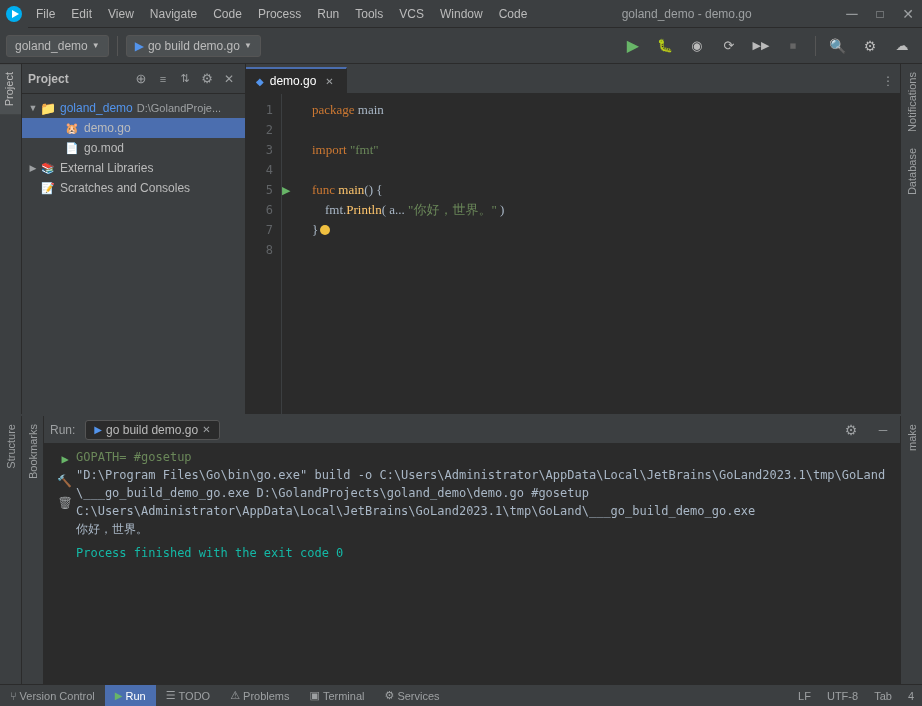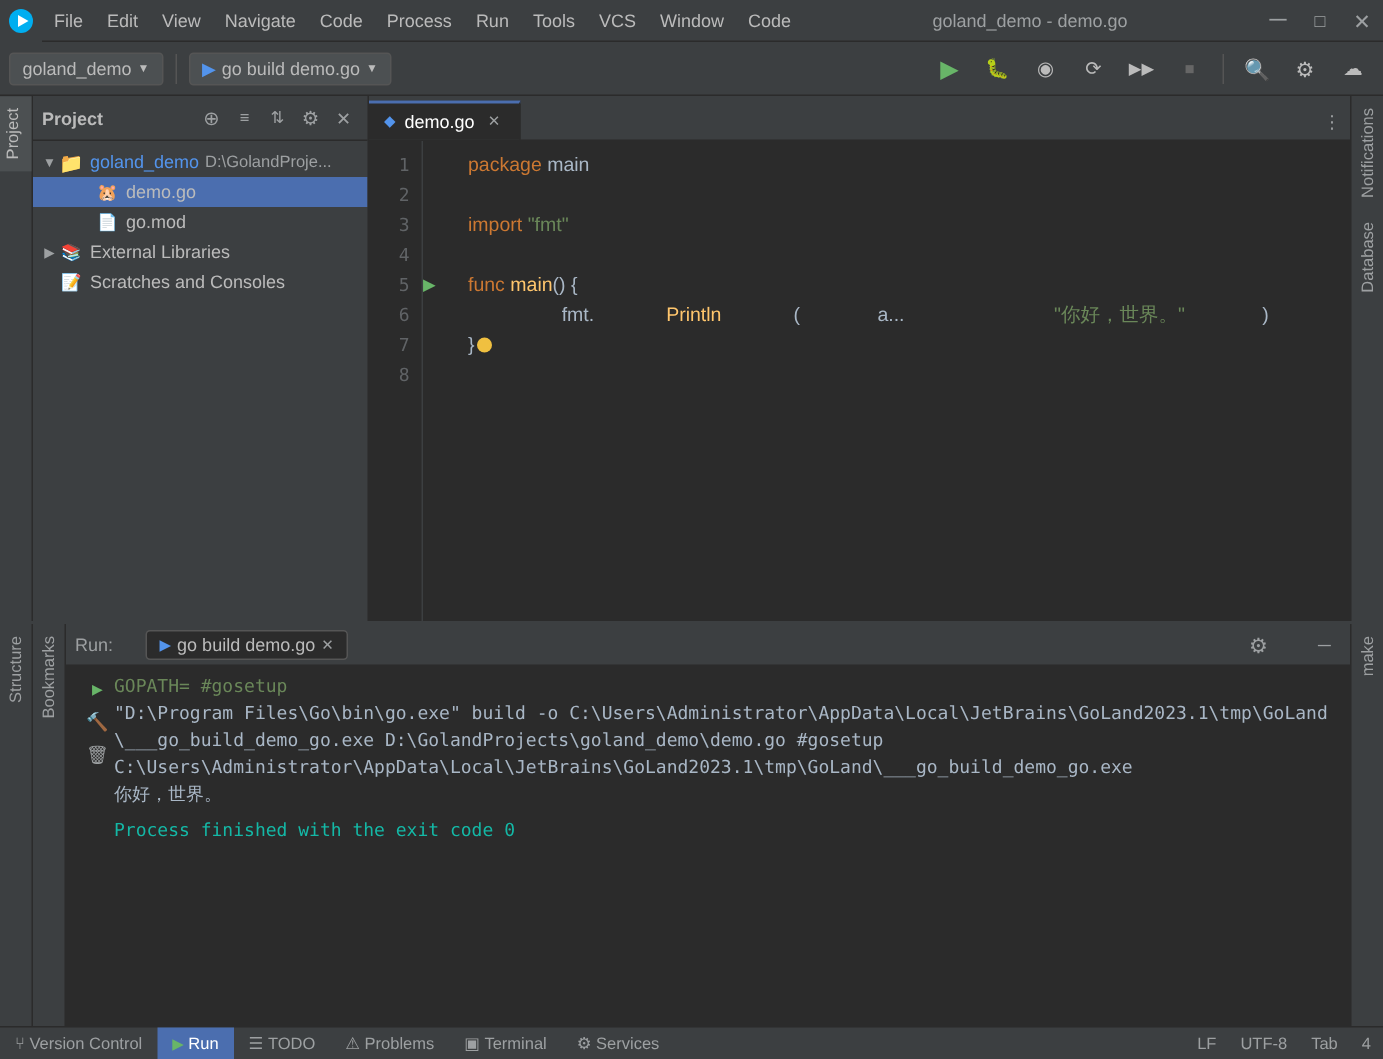--- a/index.html
+++ b/index.html
@@ -136,39 +136,39 @@
         <div style="height:20px;"></div>
         <div style="height:20px;"></div>
         <div style="height:20px;"></div>
         <div style="height:20px;"></div>
         <div style="height:20px;color:#68b568;display:flex;align-items:center;cursor:pointer;">▶</div>
         <div style="height:20px;"></div>
         <div style="height:20px;"></div>
         <div style="height:20px;"></div>
       </div>
 
-      <div style="flex:1;padding:6px 0 6px 12px;font-family:Liberation Sans, sans-serif;font-size:13px;line-height:20px;overflow:auto;">
+      <div style="flex:1;padding:6px 0 6px 12px;font-family:Liberation Serif, serif;font-size:13px;line-height:20px;overflow:auto;">
 
         <div style="height:20px;white-space:pre;display:flex;align-items:center;">
           <span style="color:#cc7832;">package</span><span style="color:#a9b7c6;"> main</span>
         </div>
 
         <div style="height:20px;"></div>
 
         <div style="height:20px;white-space:pre;display:flex;align-items:center;">
           <span style="color:#cc7832;">import</span><span style="color:#a9b7c6;"> </span><span style="color:#6a8759;">"fmt"</span>
         </div>
 
         <div style="height:20px;"></div>
 
         <div style="height:20px;white-space:pre;display:flex;align-items:center;">
           <span style="color:#cc7832;">func</span><span style="color:#a9b7c6;"> </span><span style="color:#ffc66d;">main</span><span style="color:#a9b7c6;">() {</span>
         </div>
 
-        <div style="height:20px;white-space:pre;display:flex;align-items:flex-end;gap:48px;">
+        <div style="height:20px;white-space:pre;display:flex;align-items:flex-end;">
           <span style="color:#a9b7c6;">    </span><span style="color:#a9b7c6;">fmt.</span><span style="color:#ffc66d;">Println</span><span style="color:#a9b7c6;">(</span><span style="color:#a9b7c6;"> a...</span><span style="color:#a9b7c6;"> </span><span style="color:#6a8759;">"你好，世界。"</span><span style="color:#a9b7c6;"> )</span>
         </div>
 
         <div style="height:20px;white-space:pre;display:flex;align-items:center;">
           <span style="color:#a9b7c6;">}</span><span style="display:inline-block;width:10px;height:10px;background:#f0c040;border-radius:50%;margin-left:2px;vertical-align:middle;"></span>
         </div>
 
         <div style="height:20px;"></div>
       </div>
     </div>
@@ -189,21 +189,21 @@
     <div style="width:22px;background:#3c3f41;border-right:1px solid #2b2b2b;display:flex;flex-direction:column;align-items:center;">
       <div style="writing-mode:vertical-rl;font-size:11px;color:#9da0a2;cursor:pointer;padding:8px 3px;transform:rotate(180deg);">Structure</div>
     </div>
 
     <div style="width:22px;background:#3c3f41;border-right:1px solid #2b2b2b;display:flex;flex-direction:column;align-items:center;">
       <div style="writing-mode:vertical-rl;font-size:11px;color:#9da0a2;cursor:pointer;padding:8px 3px;transform:rotate(180deg);">Bookmarks</div>
     </div>
 
     <div style="flex:1;display:flex;flex-direction:column;overflow:hidden;">
 
-      <div style="height:28px;background:#3c3f41;display:flex;align-items:center;padding:0 6px;gap:22px;border-bottom:1px solid #2b2b2b;">
+      <div style="height:28px;background:#3c3f41;display:flex;align-items:center;padding:0 6px;gap:10px;border-bottom:1px solid #2b2b2b;">
         <span style="color:#9da0a2;font-size:12px;">Run:</span>
         <div style="display:flex;align-items:center;gap:4px;padding:2px 8px;background:#2b2b2b;border:1px solid #555;border-radius:3px;font-size:12px;color:#bbbbbb;cursor:pointer;">
           <span style="color:#5394ec;font-size:10px;">▶</span>
           <span>go build demo.go</span>
           <span style="font-size:10px;color:#9da0a2;cursor:pointer;">✕</span>
         </div>
         <div style="flex:1;"></div>
         <div style="width:22px;height:22px;display:flex;align-items:center;justify-content:center;cursor:pointer;color:#9da0a2;border-radius:2px;font-size:14px;">⚙</div>
         <div style="width:22px;height:22px;display:flex;align-items:center;justify-content:center;cursor:pointer;color:#9da0a2;border-radius:2px;font-size:12px;">─</div>
       </div>

